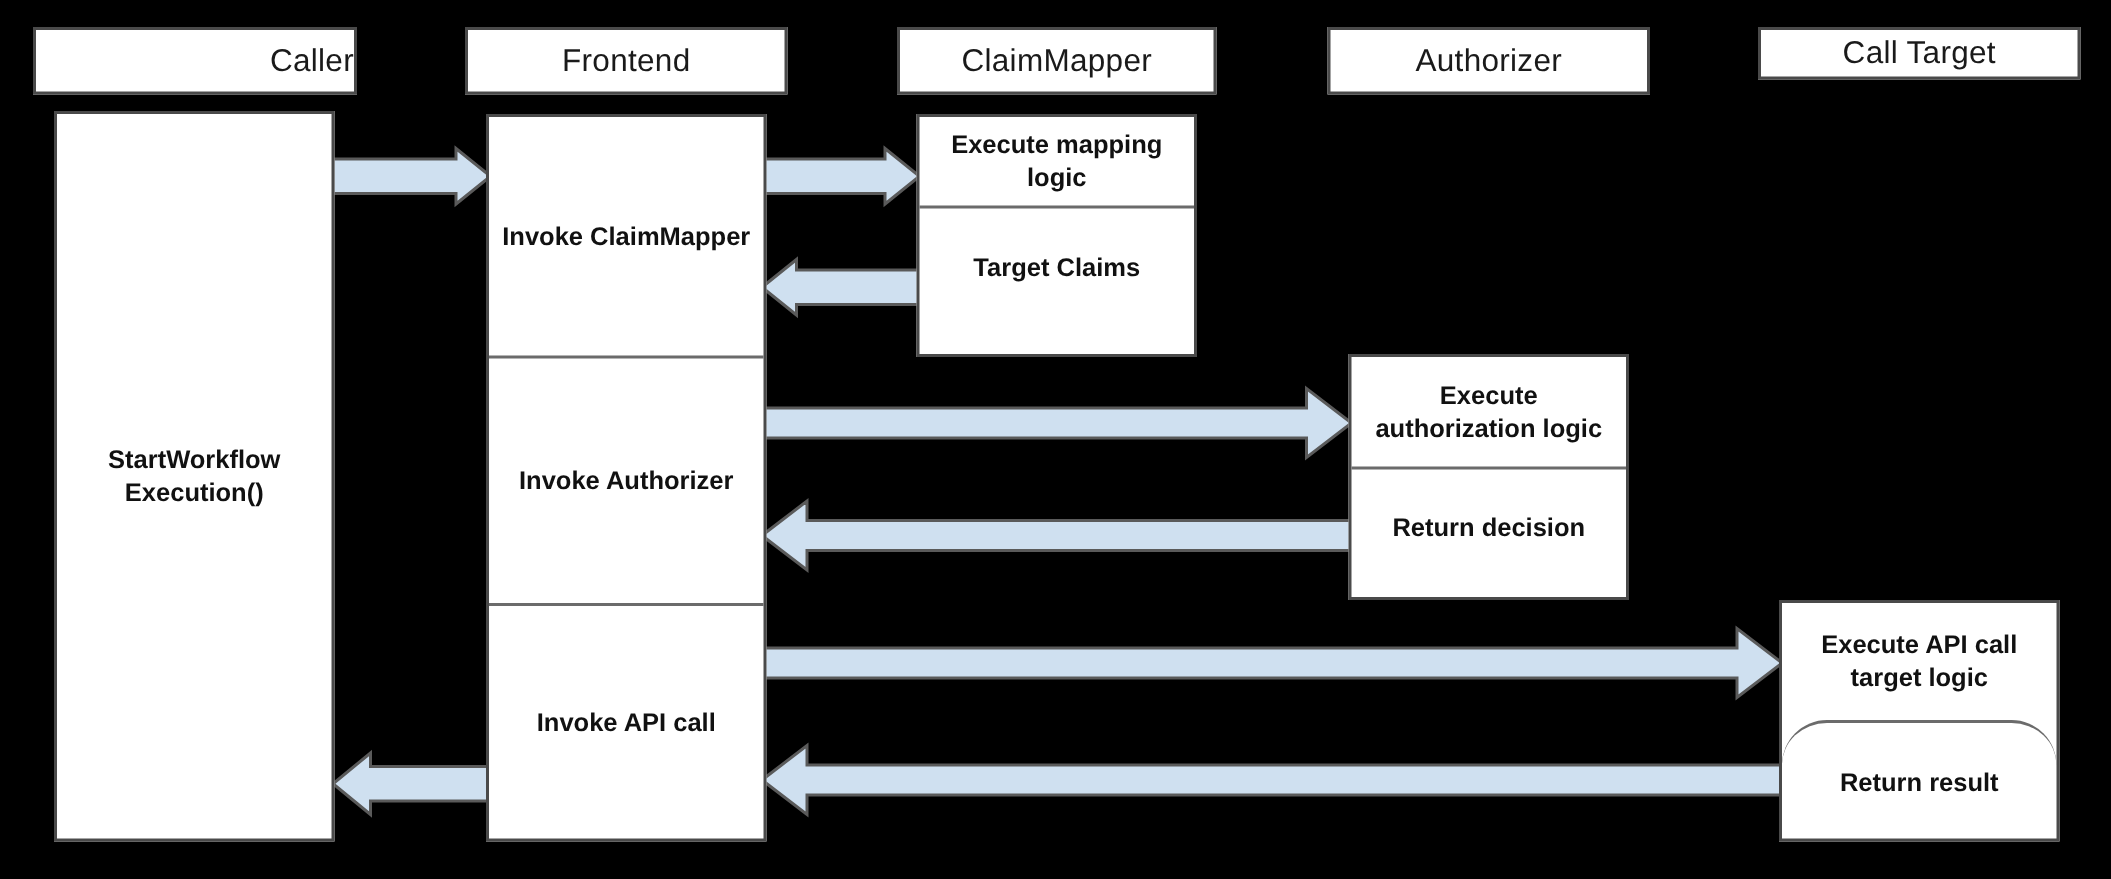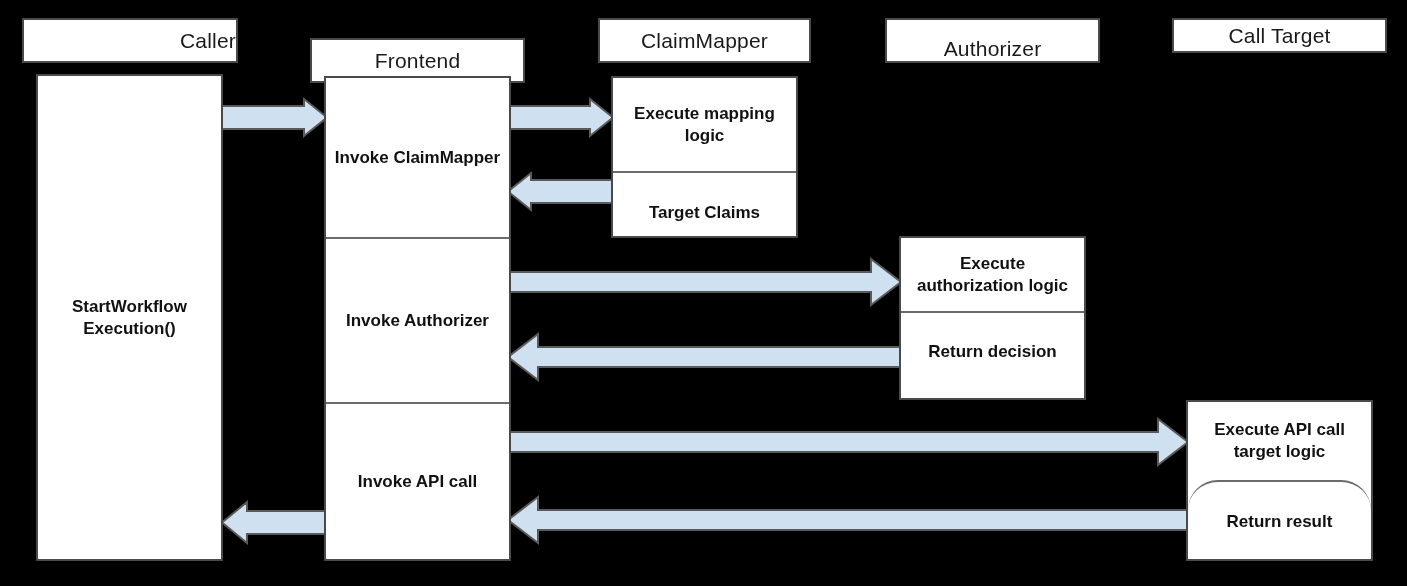--- a/index.html
+++ b/index.html
@@ -67,29 +67,29 @@
 </style>
 </head>
 <body>
 
 <div id="canvas">
 
   <div class="lane-header" style="left:22px; top:18px; width:216px; height:45px;justify-content:flex-end;">
     <span>Caller</span>
   </div>
 
-  <div class="lane-header" style="left:310px; top:18px; width:215px; height:45px;margin-top:20px;">
+  <div class="lane-header" style="left:310px; top:18px; width:215px; height:45px;">
     <span>Frontend</span>
   </div>
 
   <div class="lane-header" style="left:598px; top:18px; width:213px; height:45px;">
     <span>ClaimMapper</span>
   </div>
 
-  <div class="lane-header" style="left:885px; top:18px; width:215px; height:45px;align-items:flex-end;">
+  <div class="lane-header" style="left:885px; top:18px; width:215px; height:45px;">
     <span>Authorizer</span>
   </div>
 
   <div class="lane-header" style="left:1172px; top:18px; width:215px; height:35px;">
     <span>Call Target</span>
   </div>
 
   <div class="arrow" style="left:222px; top:99px; width:105px; height:37px;">
     <svg viewBox="0 0 105 37" preserveAspectRatio="none">
       <polygon points="0,7 82,7 82,0 105,18.5 82,37 82,30 0,30" fill="#cfe0f0" stroke="#5a5a5a" stroke-width="2" stroke-linejoin="miter"></polygon>
@@ -142,21 +142,21 @@
     <div class="act-cell" style="height:100%;">StartWorkflow Execution()</div>
   </div>
 
   <div class="activation" style="left:324px; top:76px; width:187px; height:485px;">
     <div class="act-cell" style="height:159px;border-radius:27px;">Invoke ClaimMapper</div>
     <div class="act-cell" style="height:165px;">Invoke Authorizer</div>
     <div class="act-cell" style="height:157px;">Invoke API call</div>
   </div>
 
   <div class="activation" style="left:611px; top:76px; width:187px; height:162px;">
-    <div class="act-cell" style="height:93px;">Execute mapping logic</div>
+    <div class="act-cell" style="height:59px;">Execute mapping logic</div>
     <div class="act-cell" style="height:81px;">Target Claims</div>
   </div>
 
   <div class="activation" style="left:899px; top:236px; width:187px; height:164px;">
     <div class="act-cell" style="height:73px;">Execute authorization logic</div>
     <div class="act-cell" style="height:80px;">Return decision</div>
   </div>
 
   <div class="activation" style="left:1186px; top:400px; width:187px; height:161px;">
     <div class="act-cell" style="height:78px;">Execute API call target logic</div>

